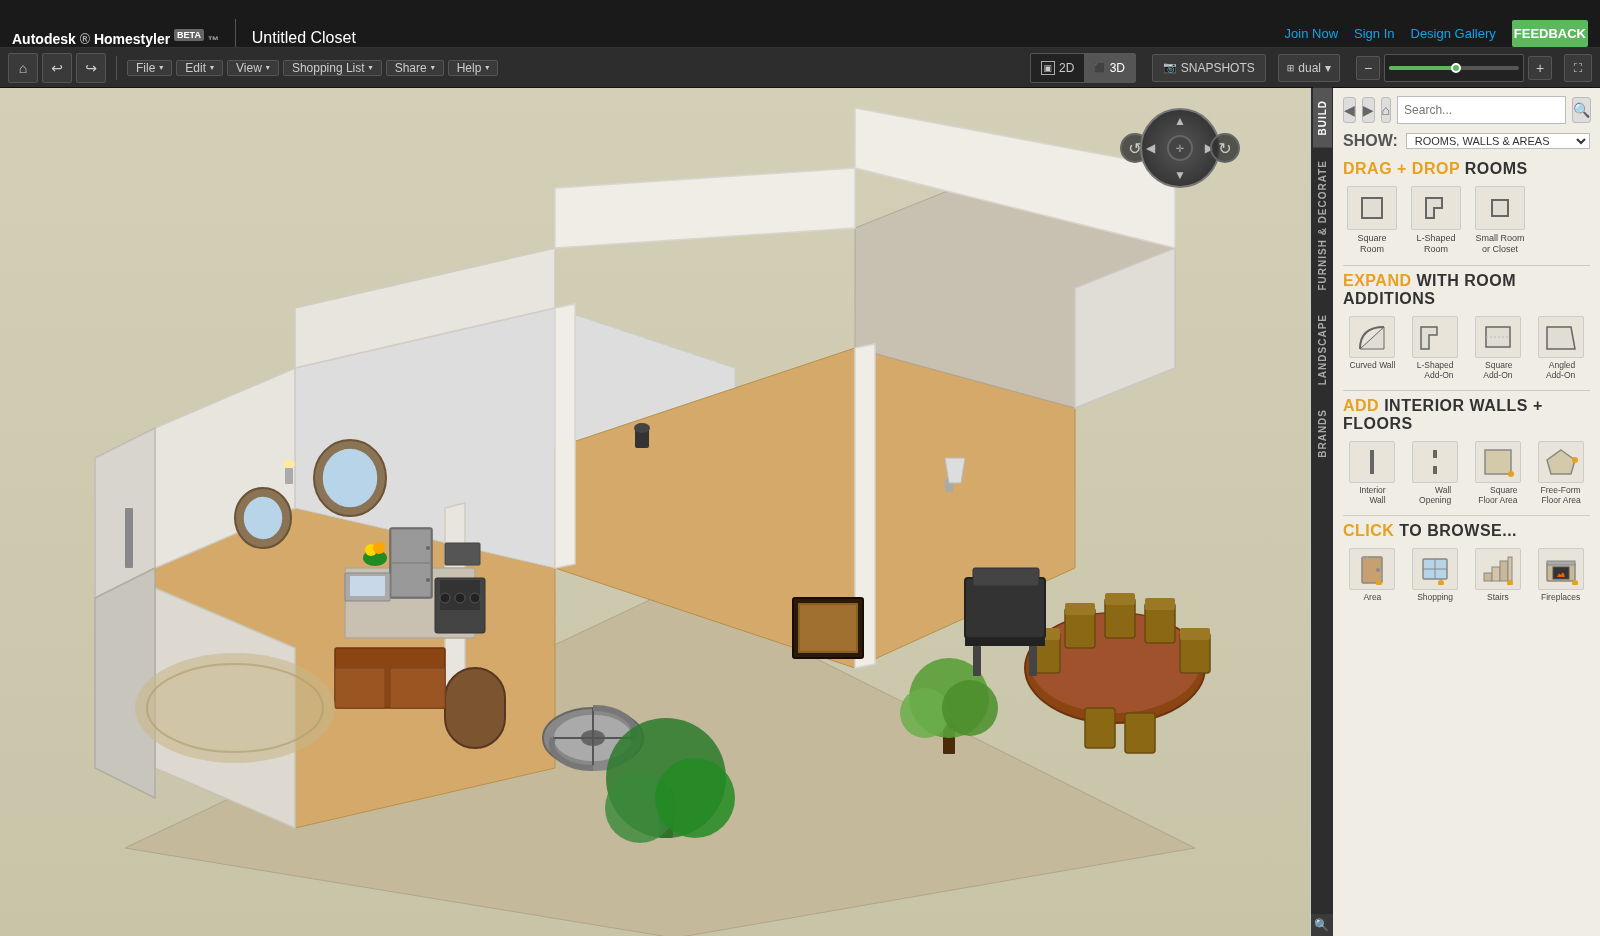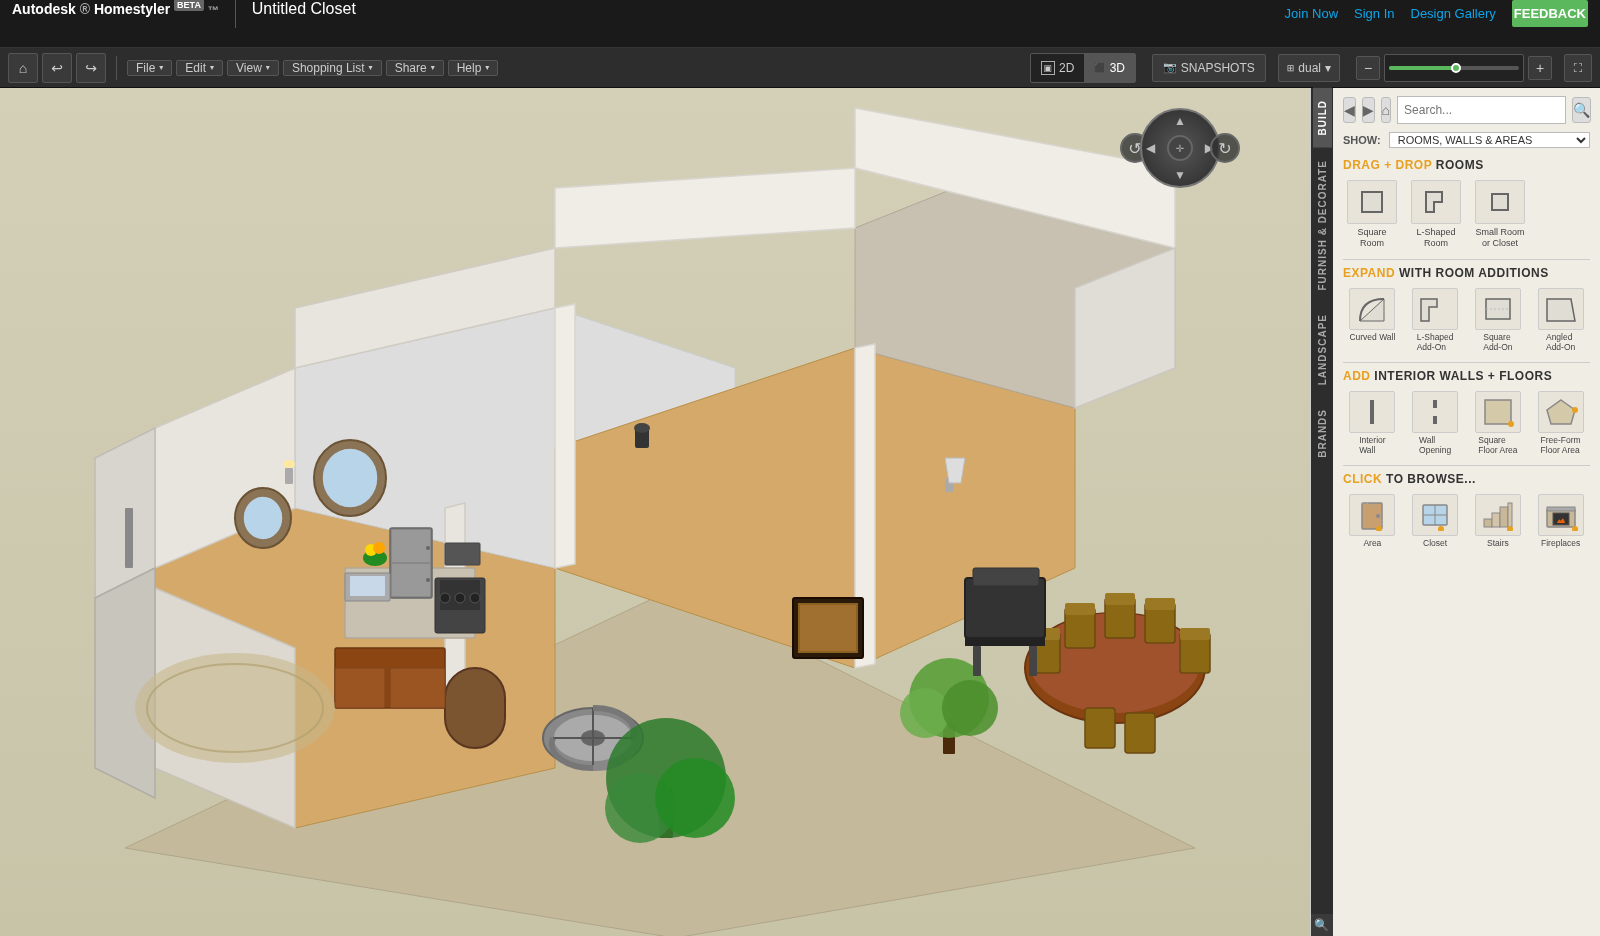--- a/index.html
+++ b/index.html
@@ -3,21 +3,21 @@
   <meta charset="utf-8">
   <style>
     * { box-sizing: border-box; margin: 0; padding: 0; }
     body { font-family: Arial, sans-serif; background: #1a1a1a; color: #fff; width: 1600px; height: 936px; overflow: hidden; }
 
     
     #top-header {
       height: 48px;
       background: #1a1a1a;
       display: flex;
-      align-items: flex-start;
+      align-items: flex-end;
       padding: 0 12px;
       border-bottom: 1px solid #333;
     }
     #top-header .logo-area {
       display: flex;
       align-items: center;
       gap: 8px;
     }
     #top-header .logo-text {
       font-size: 14px;
@@ -325,38 +325,38 @@
     }
 
     
     .show-row {
       display: flex;
       align-items: center;
       gap: 8px;
       margin-bottom: 10px;
     }
     .show-label {
-      font-size: 11px;
+      font-size: 16px;
       font-weight: bold;
       color: #555;
       text-transform: uppercase;
     }
     .show-dropdown {
       flex: 1;
       height: 16px;
       border: 1px solid #bbb;
       background: #fff;
       font-size: 11px;
       padding: 0 4px;
       color: #333;
     }
 
     
     .section-header {
-      font-size: 12px;
+      font-size: 16px;
       font-weight: bold;
       color: #333;
       margin-bottom: 8px;
       margin-top: 4px;
       text-transform: uppercase;
       letter-spacing: 0.5px;
     }
     .section-header .highlight {
       color: #e8a020;
     }
@@ -407,21 +407,21 @@
       width: 46px; height: 42px;
       background: #e8e4da;
       border: 1px solid #ccc;
       border-radius: 2px;
       display: flex; align-items: center; justify-content: center;
       margin-bottom: 2px;
     }
     .item-label-sm {
       font-size: 8.5px;
       color: #444;
-      text-align: left;
+      text-align: right;
       line-height: 1.2;
     }
 
     
     .section-divider {
       height: 1px;
       background: #ccc;
       margin: 6px 0;
     }
 
@@ -869,21 +869,21 @@
 
         <div class="item-card-sm">
           <div class="item-icon-sm">
             <svg width="36" height="32" viewBox="0 0 36 32">
               <rect x="6" y="6" width="24" height="20" fill="#b8d4e8" stroke="#888" stroke-width="1.5" rx="1"></rect>
               <line x1="18" y1="6" x2="18" y2="26" stroke="#888" stroke-width="1"></line>
               <line x1="6" y1="16" x2="30" y2="16" stroke="#888" stroke-width="1"></line>
               <circle cx="24" cy="30" r="3" fill="#e8a020"></circle>
             </svg>
           </div>
-          <span class="item-label-sm">Closet</span>
+          <span class="item-label-sm">Shopping</span>
         </div>
 
         <div class="item-card-sm">
           <div class="item-icon-sm">
             <svg width="36" height="32" viewBox="0 0 36 32">
               <rect x="4" y="20" width="8" height="8" fill="#c8b898" stroke="#888" stroke-width="1"></rect>
               <rect x="12" y="14" width="8" height="14" fill="#d4c4a8" stroke="#888" stroke-width="1"></rect>
               <rect x="20" y="8" width="8" height="20" fill="#c8b898" stroke="#888" stroke-width="1"></rect>
               <rect x="28" y="4" width="4" height="24" fill="#d4c4a8" stroke="#888" stroke-width="1"></rect>
               <circle cx="30" cy="30" r="3" fill="#e8a020"></circle>

